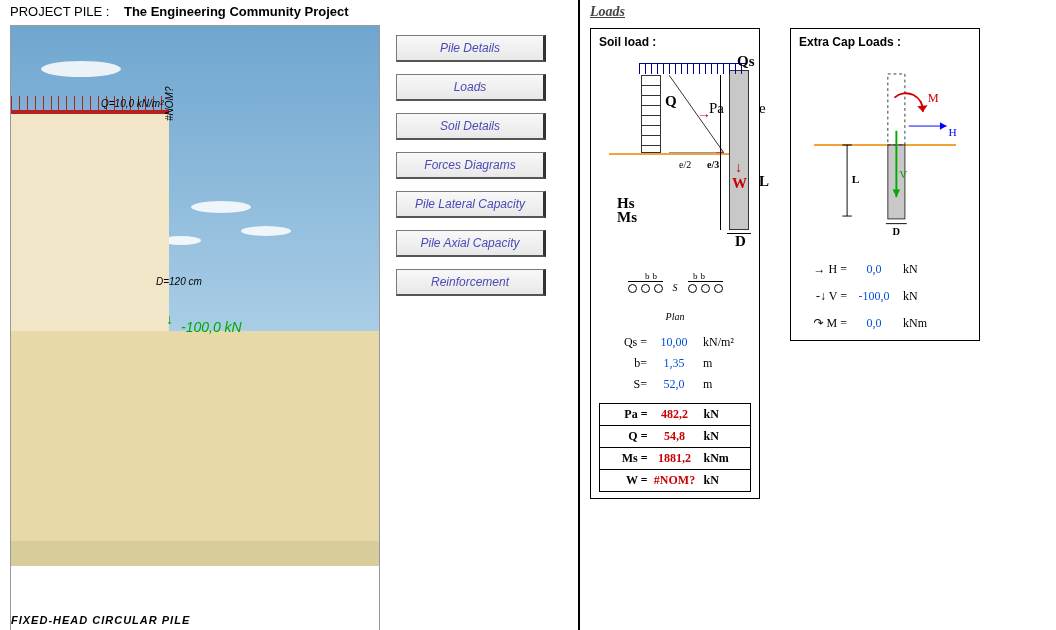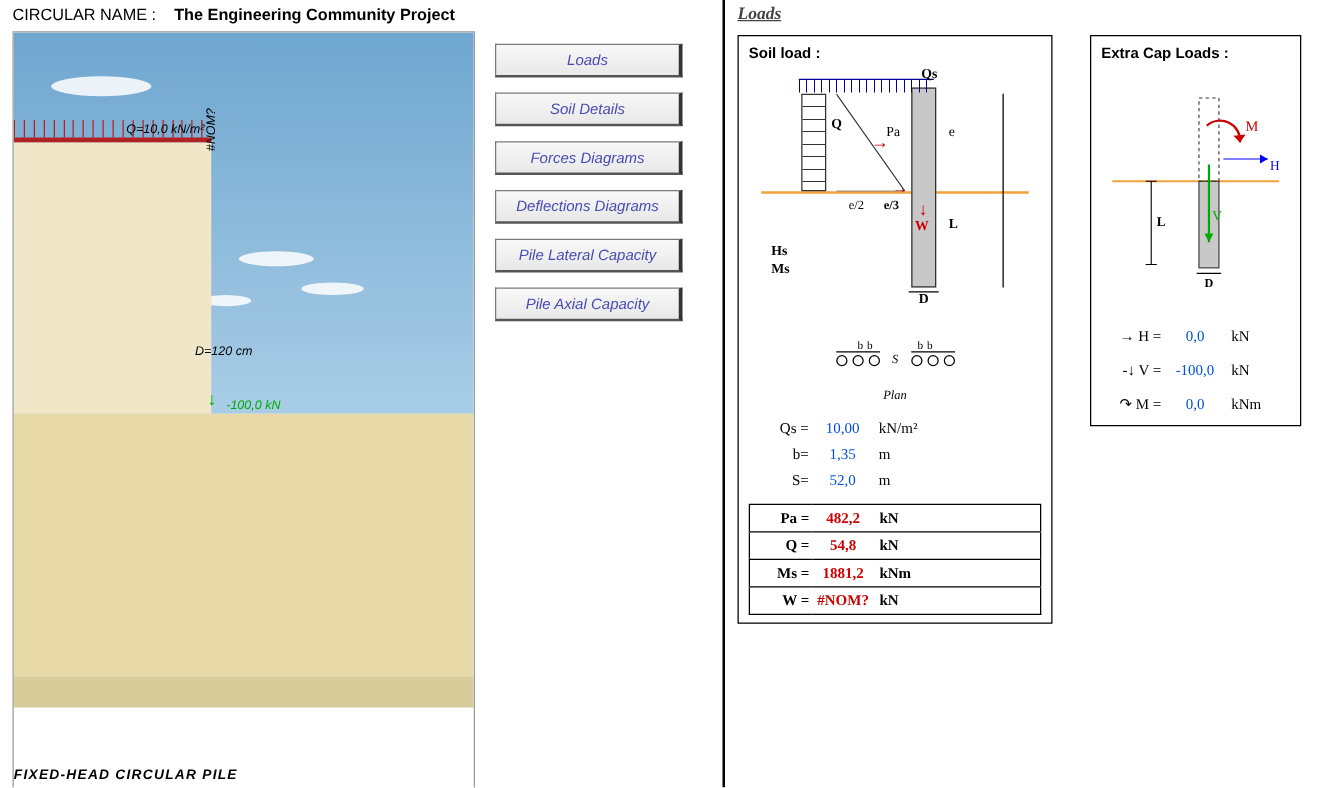--- a/index.html
+++ b/index.html
@@ -50,21 +50,21 @@
   .soil-top { position:absolute; left:0; top:88px; width:158px; height:217px; background:#f2e6c9; }
   .soil-bottom { position:absolute; left:0; top:305px; right:0; height:210px; background:#e7d9a8; }
   .soil-bottom2 { position:absolute; left:0; top:515px; right:0; height:25px; background:#d8cc9b; }
   .redbar { position:absolute; left:0; top:84px; width:158px; height:4px; background:#b22222; }
   .redticks { position:absolute; left:0; top:70px; width:158px; height:14px; display:flex; }
   .redticks span { flex:1; border-left:1px solid #b22222; }
   .qtext { position:absolute; left:90px; top:72px; font-size:10px; background:transparent; }
   .nom-vert { position:absolute; left:153px; top:95px; font-size:10px; transform: rotate(-90deg); transform-origin: left top; }
   .d-text { position:absolute; left:145px; top:250px; font-size:10px; }
   .green-arrow { position:absolute; left:155px; top:285px; color:#0a0; font-size:14px; }
-  .green-text { position:absolute; left:170px; top:293px; font-size:10px; color:#0a0; }
+  .green-text { position:absolute; left:170px; top:293px; font-size:14px; color:#0a0; }
   .pile-caption { position:absolute; left:0; right:0; bottom:6px; text-align:left; font-weight:bold; font-size:11px; letter-spacing:1px; }
   .author { font-style: italic; text-decoration: underline; font-size: 12px; margin-top: 10px; }
 
   .btn-col { display:flex; flex-direction:column; gap:12px; padding-top:10px; }
   .nav-btn {
     width: 150px;
     padding: 5px 6px;
     border: 1px solid #7a7a7a;
     background: linear-gradient(#f8f8f8,#e8e8e8);
     color: #4a4ab5;
@@ -75,22 +75,22 @@
     border-bottom: 2px solid #555;
     cursor: pointer;
   }
 
   .loads-title { font-size:14px; font-weight:bold; font-style:italic; text-decoration: underline; margin-bottom: 8px; color:#444; font-family: 'Times New Roman', serif;}
   .panels { display:flex; gap:30px; align-items:flex-start; }
   .panel {
     border: 1px solid #000;
     padding: 6px 8px;
   }
-  .panel.soil { width: 252px; }
-  .panel.extra { width: 169px; }
+  .panel.soil { width: 170px; }
+  .panel.extra { width: 190px; }
   .panel-title { font-weight:bold; font-size:12px; margin-bottom:6px; }
   .diagram { position:relative; height: 210px; margin-bottom:4px; }
   .diagram2 { position:relative; height: 200px; margin-bottom:4px; }
 
   .value-table { width:100%; border-collapse: collapse; font-family: 'Times New Roman', serif; font-size:12px; }
   .value-table td { padding: 3px 2px; }
   .value-table .sym { text-align:right; padding-right:2px; width:50px; }
   .value-table .val { text-align:center; width:50px; }
   .value-table .unit { text-align:left; padding-left:4px; }
   .blue { color:#0050d8; }
@@ -100,21 +100,21 @@
 
   
   .sd-base { position:absolute; left:10px; top:0; right:10px; bottom:0; }
   .sd-ground { position:absolute; left:0; top:98px; right:0; height:2px; background:#f2a23a; }
   .sd-pile { position:absolute; left:120px; top:15px; width:20px; height:160px; background:#c8c8c8; border:1px solid #333; }
   .sd-qsbar { position:absolute; left:30px; top:8px; width:108px; height:6px; border-top:1px solid #009; }
   .sd-qsbar::before { content:""; position:absolute; left:0; right:0; top:0; height:10px; background: repeating-linear-gradient(90deg,#009 0 1px, transparent 1px 6px); }
   .sd-ladder { position:absolute; left:32px; top:20px; width:20px; height:78px; border:1px solid #333; background:repeating-linear-gradient(#0000 0 9px, #333 9px 10px);}
   .sd-tri-outline { position:absolute; left:60px; top:20px; width:55px; height:78px; }
   .sd-tri-outline svg { width:100%; height:100%; }
-  .sd-lbl { position:absolute; font-family:'Times New Roman', serif; font-size:11px; font-weight:bold; }
+  .sd-lbl { position:absolute; font-family:'Times New Roman', serif; font-size:15px; font-weight:bold; }
   .sd-Q { left:56px; top:38px; }
   .sd-Qs { left:128px; top:-2px; }
   .sd-Pa { left:100px; top:45px; font-weight:normal;}
   .sd-e { left:150px; top:45px; font-weight:normal;}
   .sd-e12 { left:70px; top:104px; font-size:10px; font-weight:normal;}
   .sd-e13 { left:98px; top:104px; font-size:10px; font-weight:bold;}
   .sd-W { left:123px; top:120px; color:#c00; font-weight:bold;}
   .sd-L { left:150px; top:118px; }
   .sd-D { left:126px; top:178px; font-weight:bold;}
   .sd-Hs { left:8px; top:140px; }
@@ -135,21 +135,21 @@
   .plan-b { display:flex; justify-content:center; gap:3px; font-size:9px;}
 
   .extra-svg { width:100%; height:180px; }
 </style>
 </head>
 <body>
 
 <div class="page">
   <div class="left-col">
     <div class="proj-line">
-      <span class="proj-label">CIRCULAR NAME :</span>
+      <span class="proj-label">PROJECT PILE :</span>
       <span>&nbsp;&nbsp;</span>
       <span class="proj-name">The Engineering Community Project</span>
     </div>
     <div class="main-area">
       <div class="illustration">
         <div class="sky"></div>
         <div class="cloud c1"></div>
           <div class="cloud c2"></div>
           <div class="cloud c3"></div>
           <div class="cloud c4"></div>
@@ -180,26 +180,27 @@
         <div class="soil-bottom"></div>
         <div class="soil-bottom2"></div>
         <div class="qtext">Q=10,0 kN/m²</div>
         <div class="nom-vert">#NOM?</div>
         <div class="d-text">D=120 cm</div>
         <div class="green-arrow">↓</div>
         <div class="green-text">-100,0 kN</div>
         <div class="pile-caption">FIXED-HEAD  CIRCULAR  PILE</div>
       </div>
       <div class="btn-col">
+        <div class="nav-btn">Pile Details</div>
         <div class="nav-btn">Loads</div>
         <div class="nav-btn">Soil Details</div>
         <div class="nav-btn">Forces Diagrams</div>
-        <div class="nav-btn">Deflections Diagrams</div>
         <div class="nav-btn">Pile Lateral Capacity</div>
         <div class="nav-btn">Pile Axial Capacity</div>
+        <div class="nav-btn">Reinforcement</div>
       </div>
     </div>
     <div class="author">Author</div>
   </div>
 
   <div class="right-col">
     <div class="loads-title">Loads</div>
     <div class="panels">
 
       <div class="panel soil">

